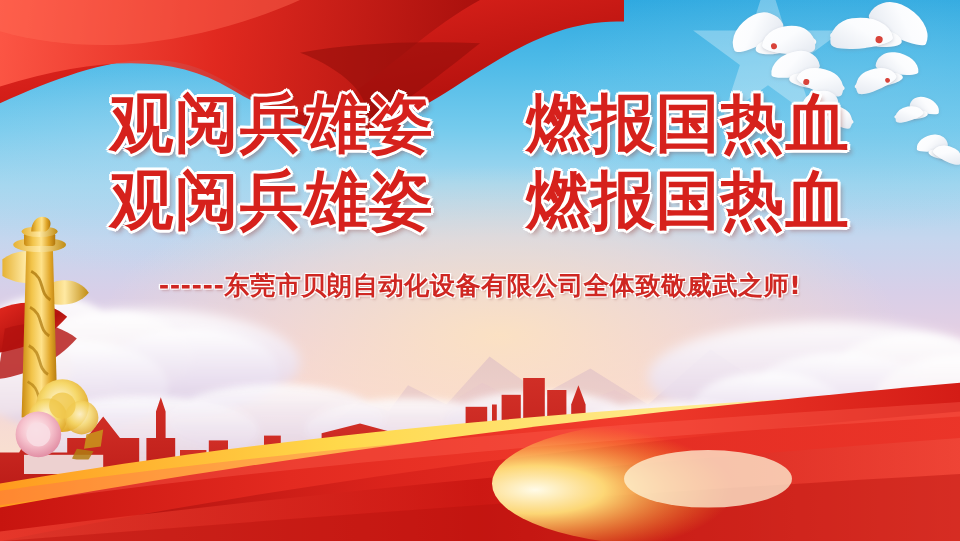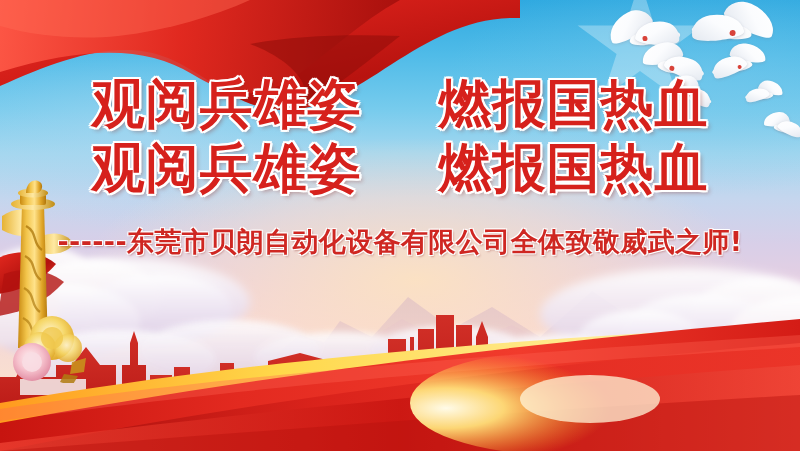--- a/index.html
+++ b/index.html
@@ -137,21 +137,21 @@
        0 -2.4px 0 #fff, 0 2.4px 0 #fff,
        3px 3px 4px rgba(140,40,30,.40);
   }
   .hl-line .gap{display:inline-block;width:38px;}
 
   .subtitle{
     position:absolute;left:0;right:0;top:224px;
     text-align:center;z-index:40;
     font-family:"DejaVu Sans","Liberation Sans",sans-serif;
     font-weight:700;
-    font-size:27px;
+    font-size:21px;
     letter-spacing:.4px;
     color:#cf2722;
     white-space:nowrap;
     text-shadow:
       -1px -1px 0 rgba(255,255,255,.95), 1px -1px 0 rgba(255,255,255,.95),
       -1px  1px 0 rgba(255,255,255,.95), 1px  1px 0 rgba(255,255,255,.95),
        1.5px 1.5px 2px rgba(150,50,40,.35);
   }
 </style>
 </head>

